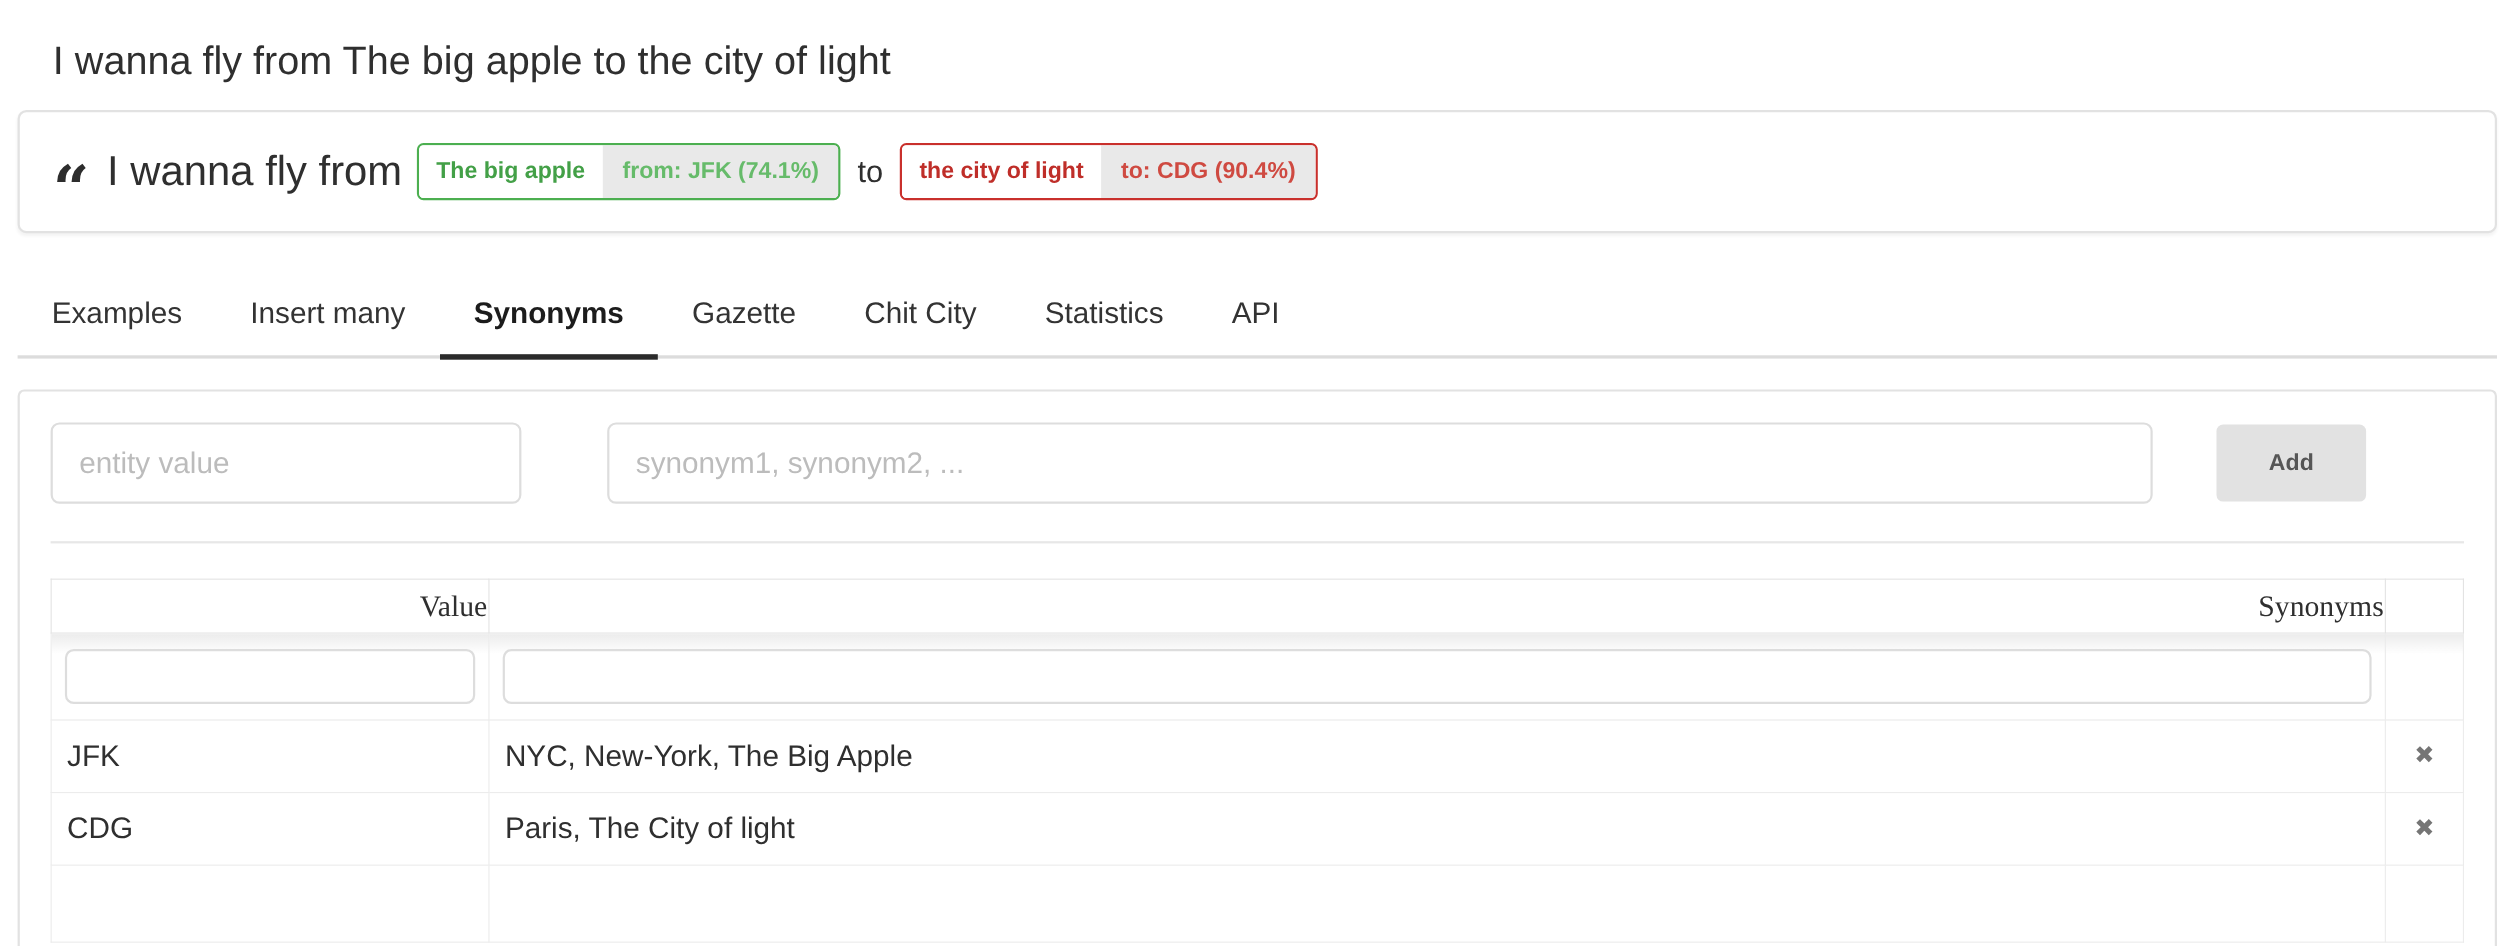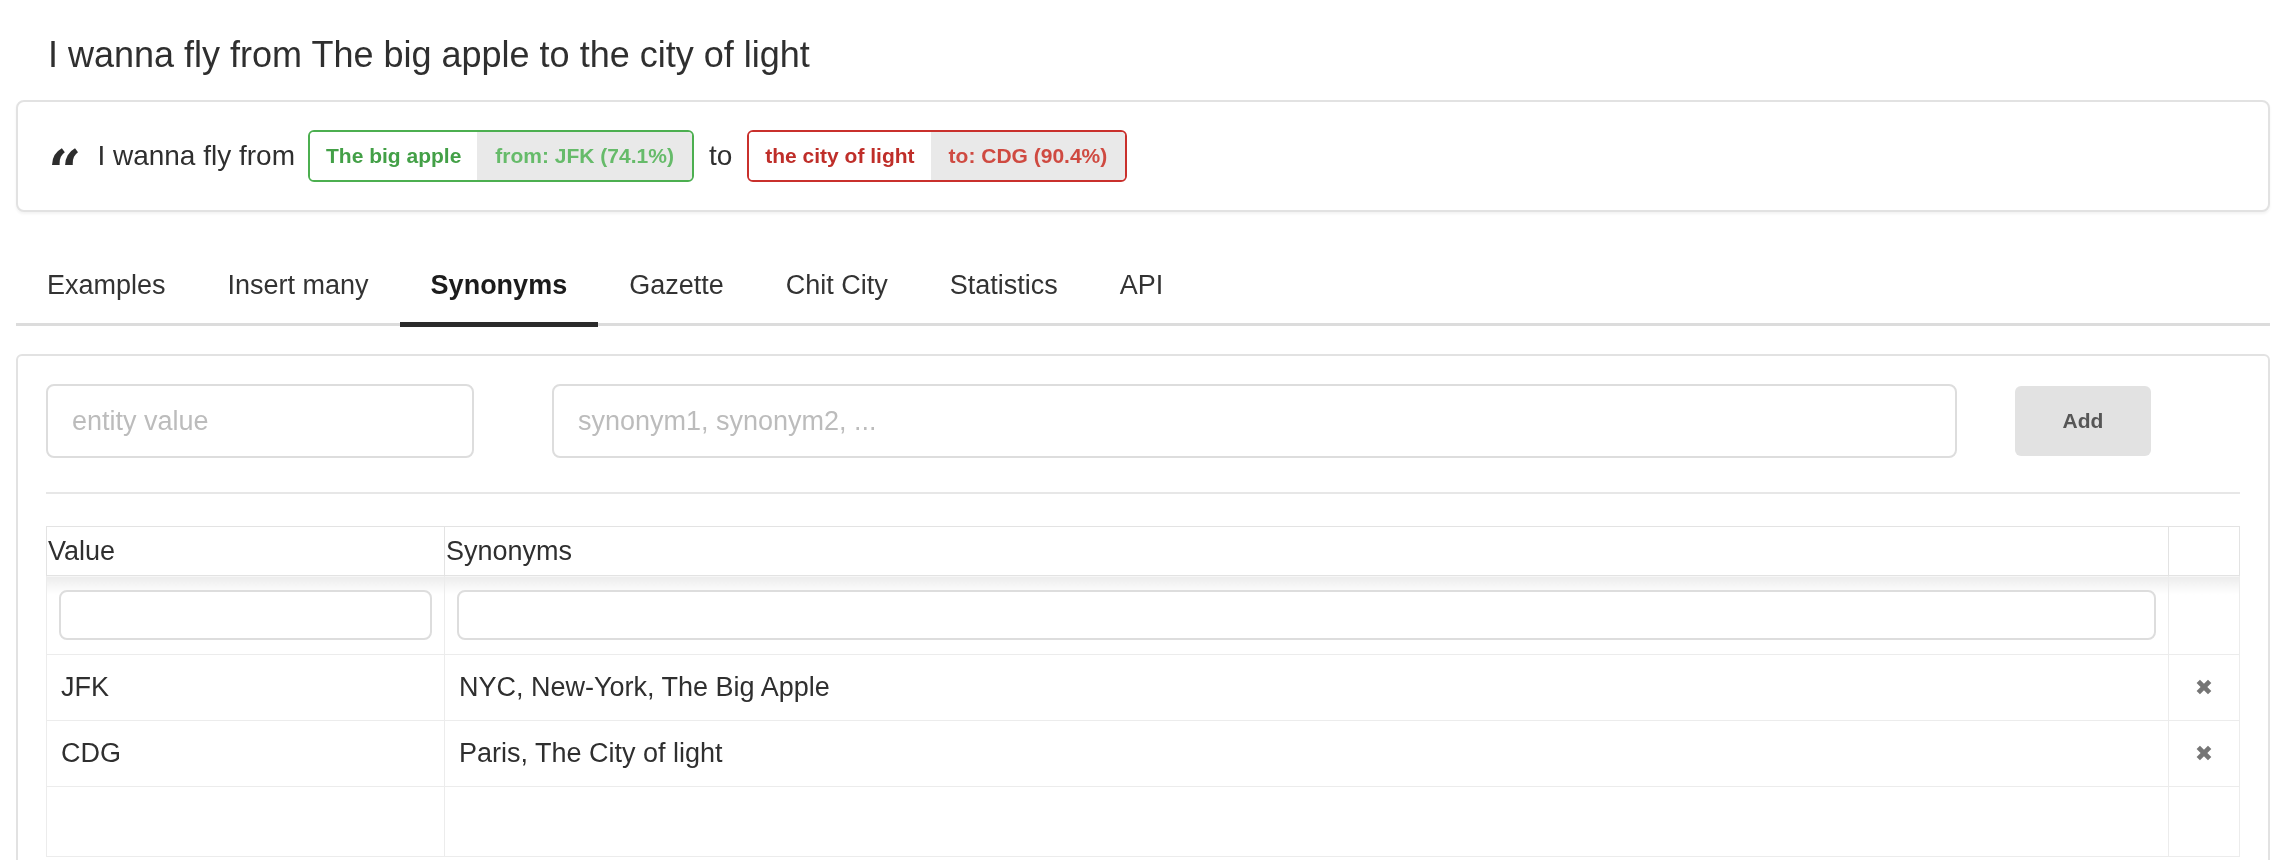--- a/index.html
+++ b/index.html
@@ -26,21 +26,21 @@
     box-shadow: 0 2px 3px rgba(0,0,0,0.05);
     display: flex; align-items: center;
     padding: 0 30px;
   }
   .quote-icon {
     font-family: "DejaVu Serif", serif;
     font-weight: 700; font-size: 58px; line-height: 0;
     position: relative; top: 16px;
     color: #2d2d2d; margin-right: 16px;
   }
-  .quote-text { font-size: 28px; color: #2f2f2f; white-space: nowrap; }
+  .quote-text { font-size: 38px; color: #2f2f2f; white-space: nowrap; }
   .chip {
     display: flex; align-items: stretch;
     height: 52px; margin: 0 13px;
     border-radius: 6px; overflow: hidden;
     cursor: pointer;
   }
   .chip .chip-value {
     display: flex; align-items: center;
     background: #ffffff; padding: 0 16px;
     font-size: 21px; font-weight: 700; white-space: nowrap;
@@ -105,21 +105,21 @@
     border: none; border-top: 2px solid #e7e7e7;
     margin: 34px 0 32px 0;
   }
 
   
   table.syn-table {
     width: 100%; border-collapse: collapse; table-layout: fixed;
   }
   .syn-table th {
     height: 49px; font-size: 27px; font-weight: 400; color: #2f2f2f;
-    border: 1px solid #e3e3e3; text-align: left; background: #fff;
+    border: 1px solid #e3e3e3; text-align: right; background: #fff; font-family: Liberation Serif, serif;
   }
   .syn-table td { border: 1px solid #ececec; margin-left: 38px; }
   tr.filter-row td {
     height: 79px; padding: 0 12px;
     background: linear-gradient(to bottom, #ececec 0px, #ffffff 18px);
     border-top: 1px solid #e0e0e0;
   }
   .filter-input {
     width: 100%; height: 50px;
     border: 2px solid #dddddd; border-radius: 8px;

